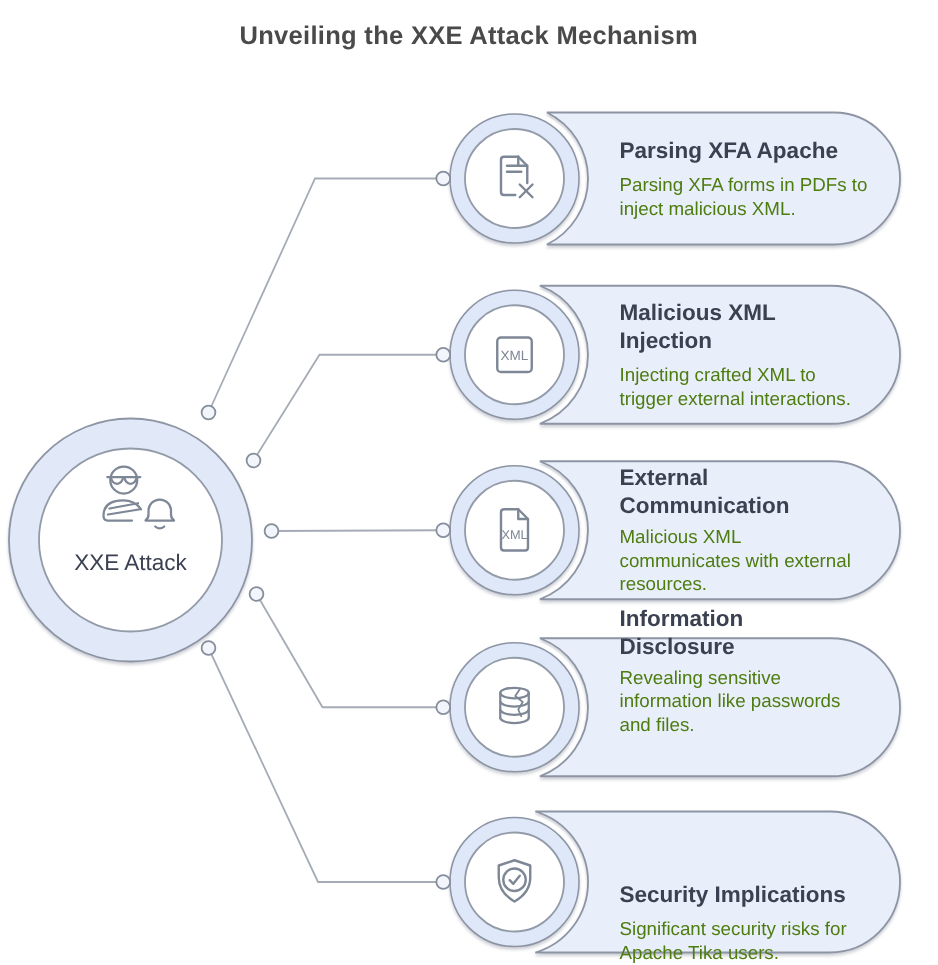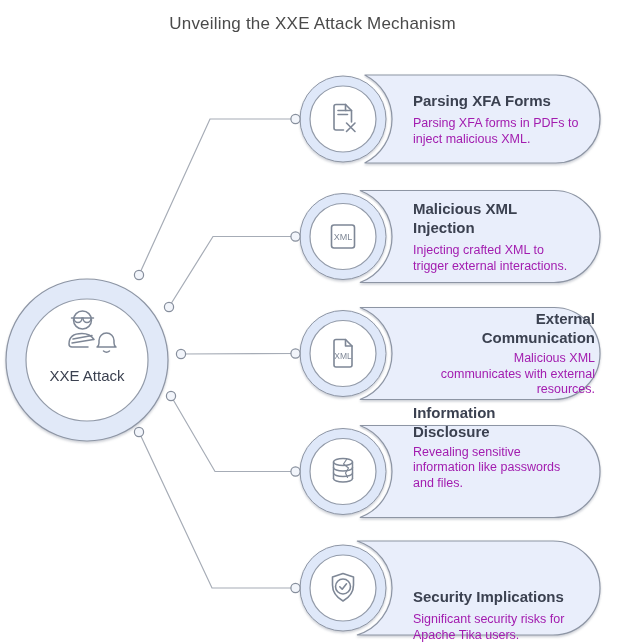--- a/index.html
+++ b/index.html
@@ -2,32 +2,32 @@
 <html><head>
 <meta charset="utf-8">
 <style>
   html,body{margin:0;padding:0;background:#fff;}
   .stage{
     position:relative;width:625px;height:643px;background:#ffffff;overflow:hidden;
     font-family:"Liberation Sans","DejaVu Sans",sans-serif;
   }
   .main-title{
     position:absolute;top:14px;left:0;width:625px;margin:0;
-    text-align:center;font-size:17px;font-weight:normal;color:#4a4a4a;letter-spacing:.2px;
+    text-align:center;font-size:17px;font-weight:bold;color:#4a4a4a;letter-spacing:.2px;
   }
   .diagram-svg{position:absolute;left:0;top:0;}
   .card-text{
     position:absolute;left:413px;width:182px;
     display:flex;flex-direction:column;justify-content:center;gap:6px;
   }
   .card-title{
     font-size:15px;line-height:19px;font-weight:bold;color:#3b4150;white-space:pre-line;
   }
   .card-desc{
-    font-size:12.5px;line-height:15.5px;color:#a21caf;white-space:pre-line;
+    font-size:12.5px;line-height:15.5px;color:#4d7c0f;white-space:pre-line;
   }
   .center-label{
     position:absolute;left:17px;top:367px;width:140px;text-align:center;
     font-size:15px;font-weight:normal;color:#3b4150;
   }
 </style>
 </head>
 <body>
 
 <div class="stage">
@@ -148,33 +148,33 @@
       <circle cx="295.5" cy="236.5" r="4.6"></circle>
       <circle cx="295.5" cy="353.5" r="4.6"></circle>
       <circle cx="295.5" cy="471.5" r="4.6"></circle>
       <circle cx="295.5" cy="588" r="4.6"></circle>
     </g>
   </svg>
 
   <div class="center-label">XXE Attack</div>
 
   <div class="card-text" style="top:75px;height:88px;">
-    <div class="card-title">Parsing XFA Forms</div>
+    <div class="card-title">Parsing XFA Apache</div>
     <div class="card-desc">Parsing XFA forms in PDFs to
 inject malicious XML.</div>
   </div>
 
   <div class="card-text" style="top:190.5px;height:92px;">
     <div class="card-title">Malicious XML
 Injection</div>
     <div class="card-desc">Injecting crafted XML to
 trigger external interactions.</div>
   </div>
 
-  <div class="card-text" style="top:307.5px;height:92px;gap:4px;text-align:right;">
+  <div class="card-text" style="top:307.5px;height:92px;gap:4px;">
     <div class="card-title">External
 Communication</div>
     <div class="card-desc">Malicious XML
 communicates with external
 resources.</div>
   </div>
 
   <div class="card-text" style="top:401px;height:92px;gap:4px;">
     <div class="card-title">Information
 Disclosure</div>

